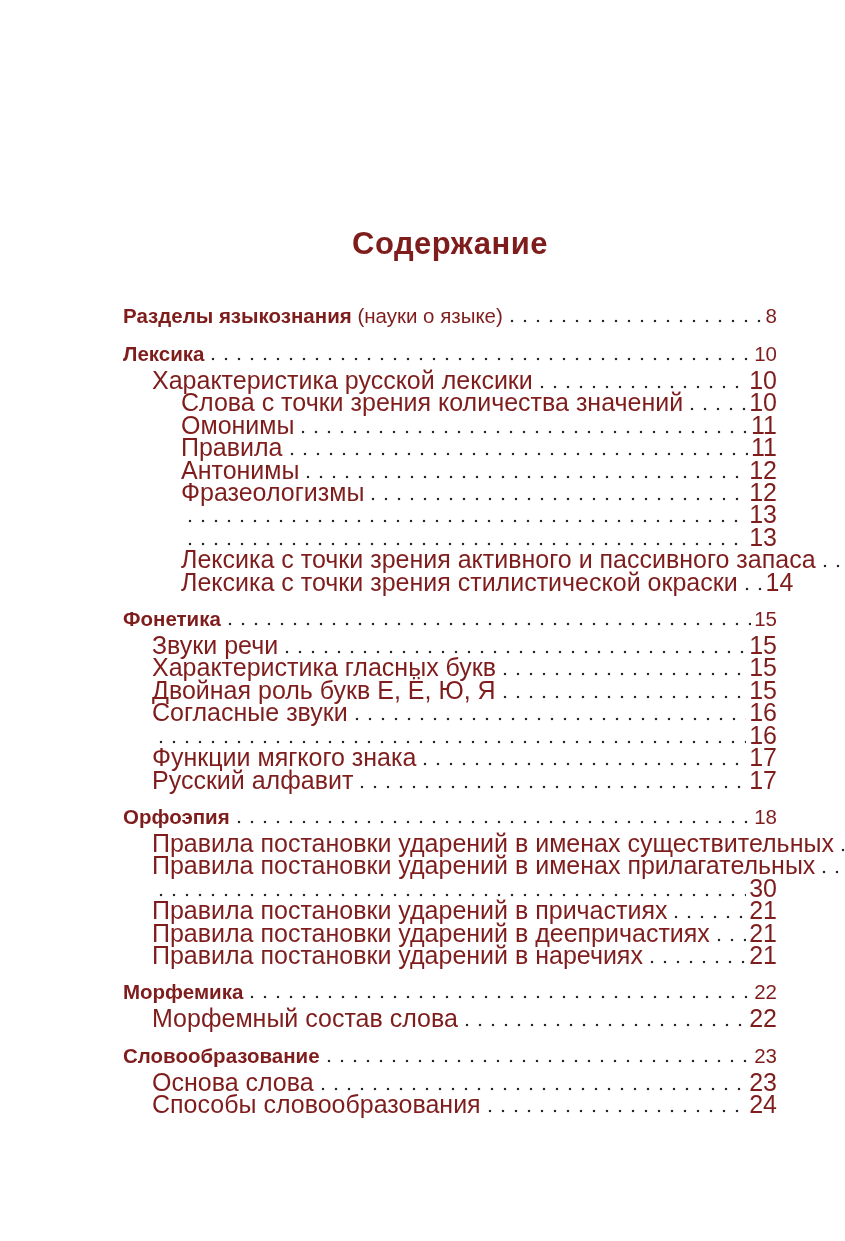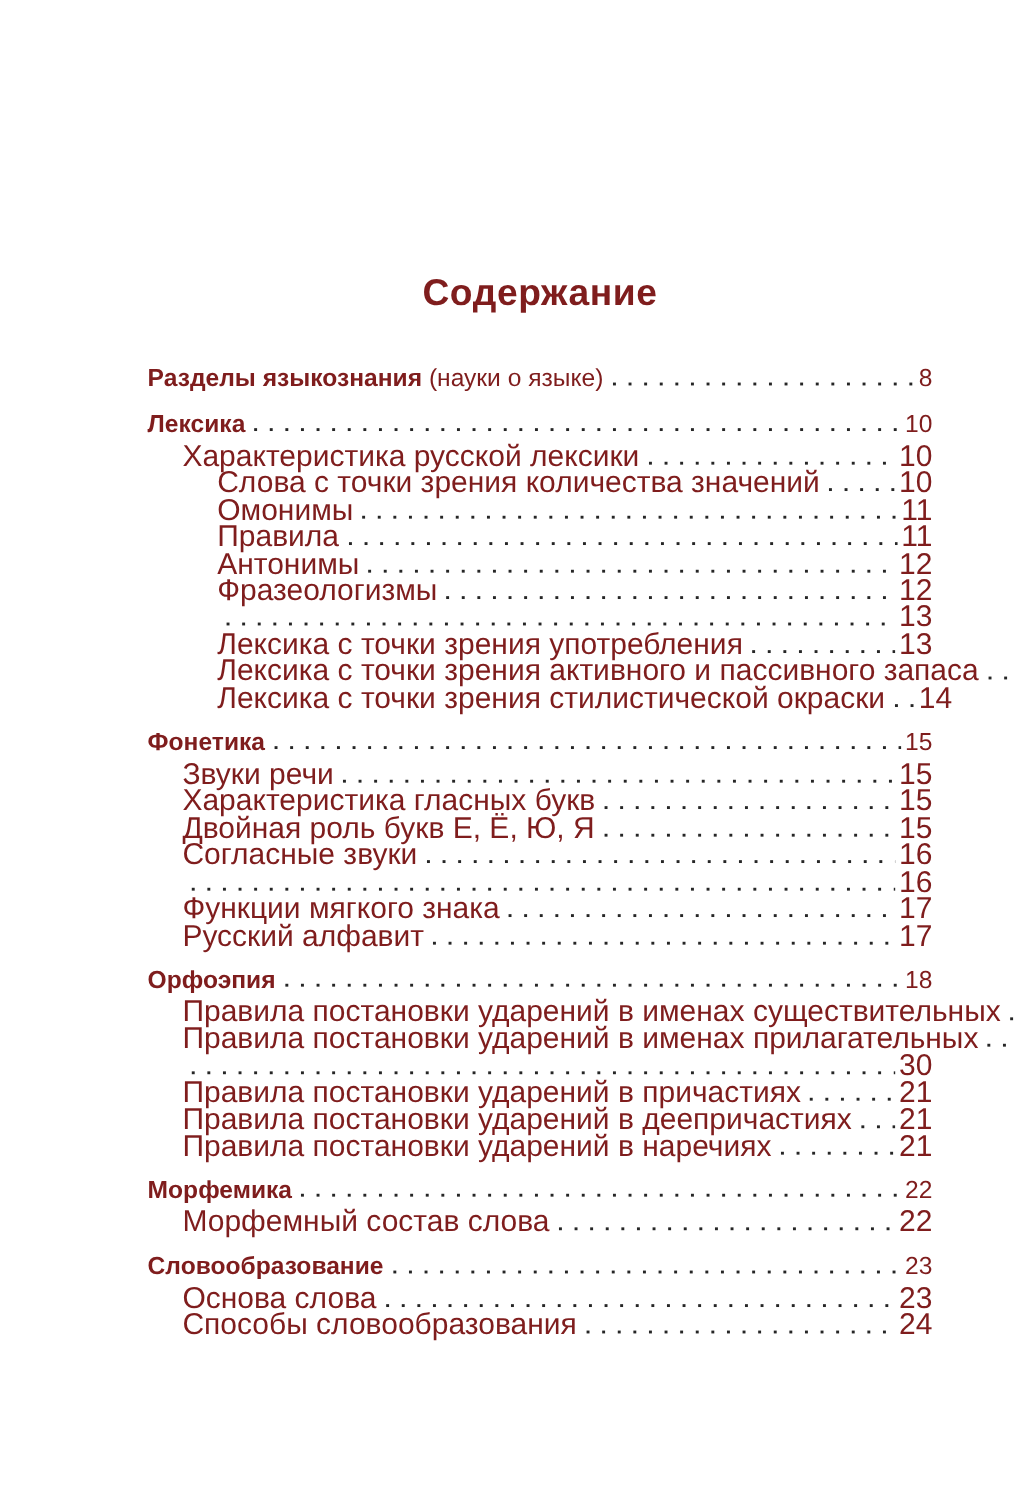--- a/index.html
+++ b/index.html
@@ -108,21 +108,20 @@
       <div class="row lvl2">
         <span class="label">Фразеологизмы</span>
         <span class="dots"></span>
         <span class="pagenum">12</span>
       </div>
       <div class="row lvl2">
         <span class="dots"></span>
         <span class="pagenum">13</span>
       </div>
       <div class="row lvl2">
-        <span class="label">Лексика с точки зрения употребления</span>
         <span class="dots"></span>
         <span class="pagenum">13</span>
       </div>
       <div class="row lvl2">
         <span class="label">Лексика с точки зрения активного и пассивного запаса</span>
         <span class="dots"></span>
         <span class="pagenum">14</span>
       </div>
       <div class="row lvl2">
         <span class="label">Лексика с точки зрения стилистической окраски</span>

